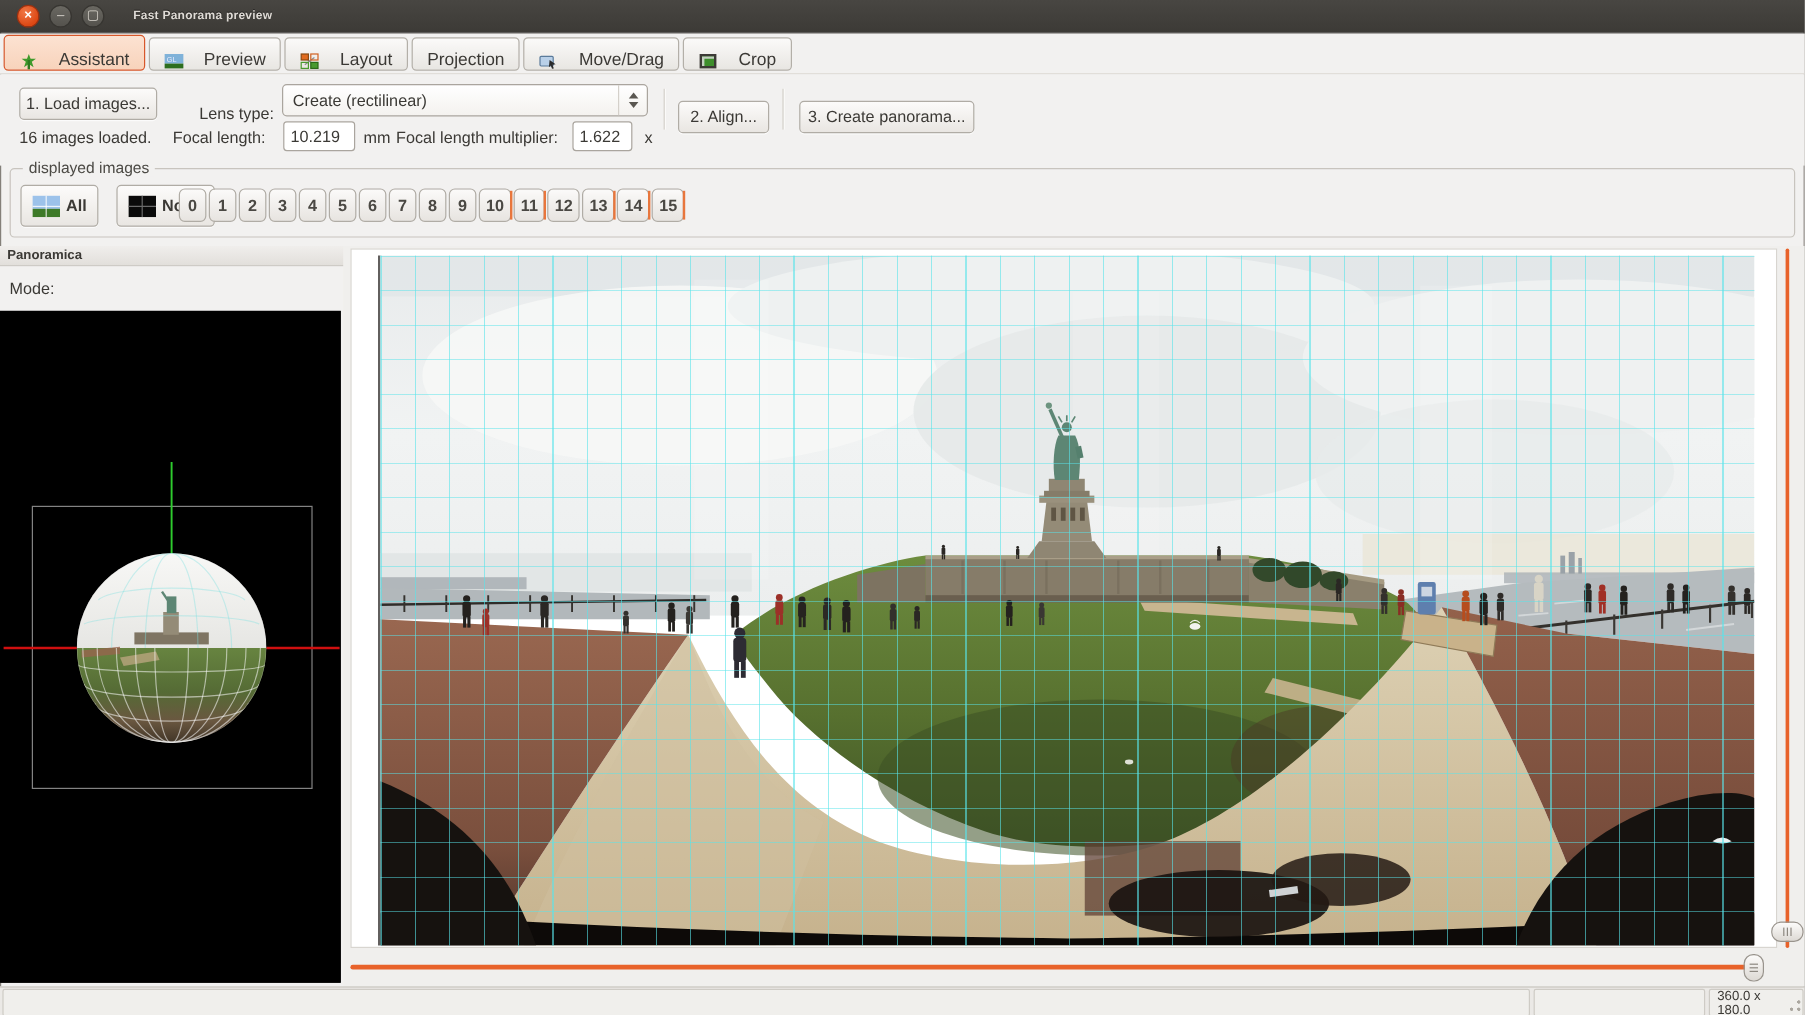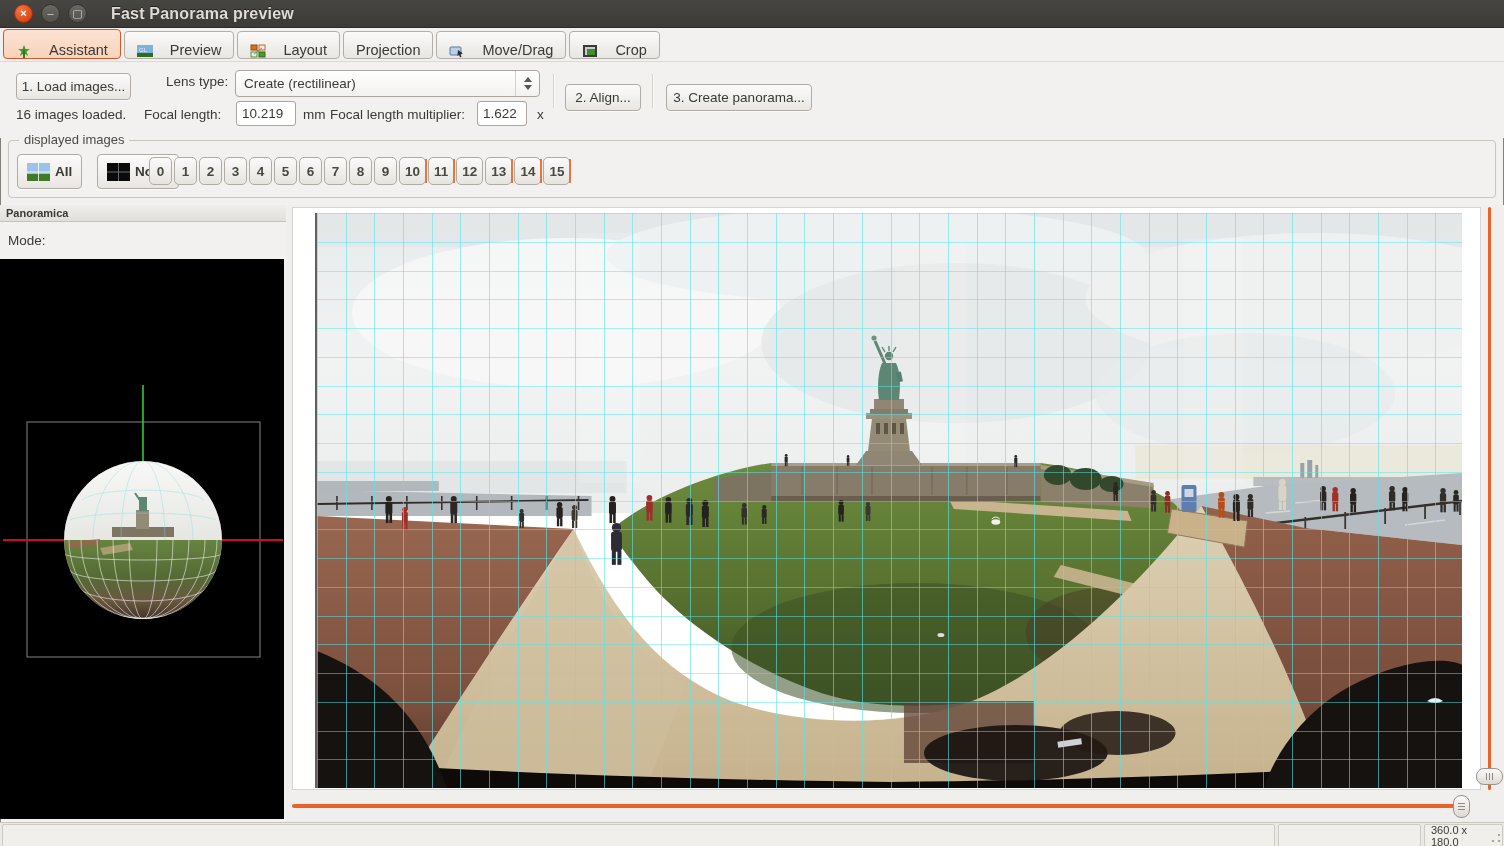--- a/index.html
+++ b/index.html
@@ -7,21 +7,21 @@
   .app { position:relative; width:1504px; height:846px; background:#f2f1f0; box-shadow:inset 0 0 0 1px #84807a; }
 
   
   .titlebar { position:absolute; left:0; top:0; width:1504px; height:28px;
     background:linear-gradient(#484642,#3c3a36); border-bottom:1px solid #2b2a27;
     display:flex; align-items:center; }
   .winbtn { width:19px; height:19px; border-radius:50%; margin-left:8px; display:flex; align-items:center; justify-content:center;
     font-size:11px; line-height:1; }
   .winbtn.close { margin-left:14px; background:radial-gradient(circle at 35% 30%, #f07746,#dd4814 70%); border:1px solid #9c3110; color:#fff; font-weight:bold; }
   .winbtn.minmax { background:linear-gradient(#6a6862,#54524d); border:1px solid #373531; color:#d8d4cc; }
-  .title-text { color:#dfdbd6; font-weight:bold; font-size:16px; margin-left:24px; letter-spacing:.2px;
+  .title-text { color:#dfdbd6; font-weight:bold; font-size:10px; margin-left:24px; letter-spacing:.2px;
     text-shadow:0 -1px 0 #211f1d; }
 
   
   .tabbar { position:absolute; left:0; top:28px; width:1504px; height:34px; background:#f2f1f0;
     display:flex; align-items:flex-end; padding:0 0 2px 3px; border-bottom:1px solid #dcd9d4; }
   .tab { display:inline-flex; align-items:flex-end; gap:17px; height:28px; padding:0 12px; margin-right:3px;
     background:linear-gradient(#fbfaf9,#e8e6e2); border:1px solid #b3afa8; border-radius:4px;
     font-size:14.5px; color:#3b3935; cursor:default; }
   .tab.active { background:linear-gradient(#fce2d2,#f8d3bb); border:1px solid #d8572a; height:30px; }
   .tab .ticon { width:16px; height:14px; display:inline-block; flex:none; }
@@ -158,21 +158,21 @@
             <rect x="3" y="3" width="10" height="8" fill="#3e8e2c"></rect>
             <path d="M3 3 h10 v2 h-8 v6 h-2 Z" fill="#dcdcdc" opacity=".85"></path>
           </svg>
       </span>
       <span>Crop</span>
     </div>
   </div>
 
   <div class="toolbar">
     <button class="btn" style="position:absolute;left:16px;top:11px;width:115px;height:27px;">1. Load images...</button>
-    <span class="lbl" style="position:absolute;left:166px;top:12px;">Lens type:</span>
+    <span class="lbl" style="position:absolute;left:166px;top:25px;">Lens type:</span>
     <div class="combo" style="left:235px;top:8px;width:305px;height:27px;">
       <span>Create (rectilinear)</span>
       <span class="arrows">
           <i class="arr-up"></i>
           <i class="arr-dn"></i>
         </span>
     </div>
     <span class="lbl" style="position:absolute;left:16px;top:45px;">16 images loaded.</span>
     <span class="lbl" style="position:absolute;left:144px;top:45px;">Focal length:</span>
     <input class="field" style="position: absolute; left: 236px; top: 39px; width: 60px; height: 25px;" value="10.219">

